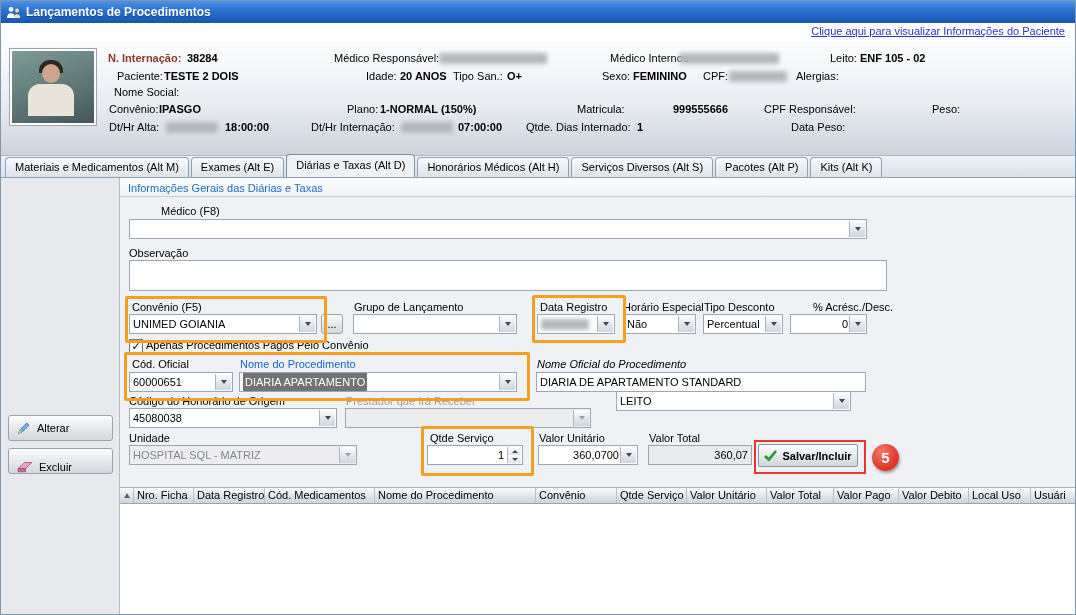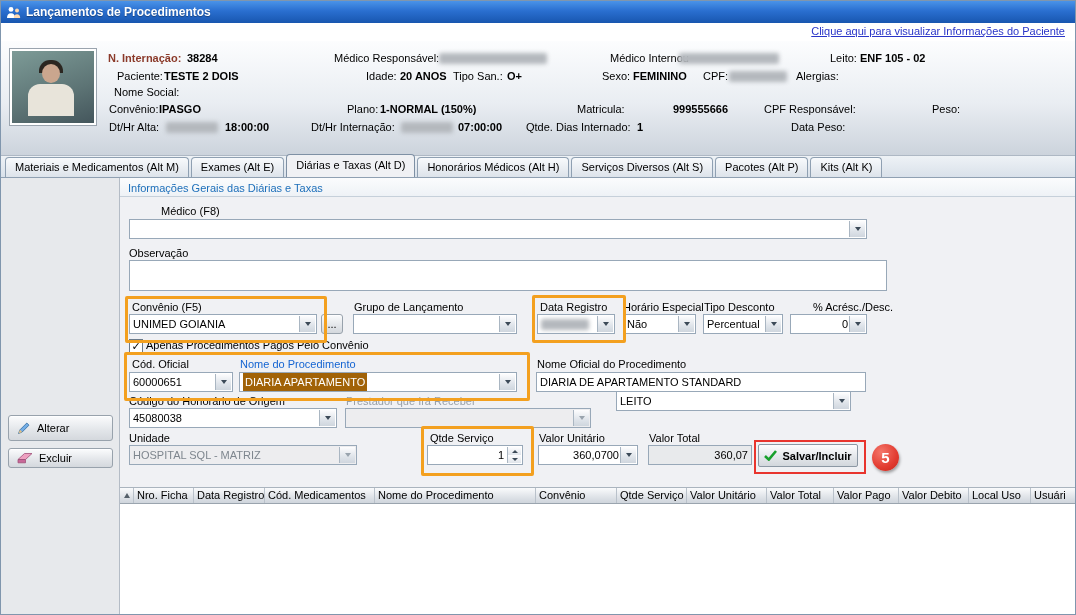--- a/index.html
+++ b/index.html
@@ -59,21 +59,21 @@
 
   .field,.combo{position:absolute;background:#fff;border:1px solid #98a8b8;box-sizing:border-box;
     display:flex;align-items:center;padding:0 3px;overflow:hidden;}
   .combo{padding-right:18px;}
   .arrow-btn{position:absolute;top:1px;right:1px;bottom:1px;width:15px;
     background:linear-gradient(#fdfdfe,#dfe4ea 60%,#cfd6de);border-left:1px solid #aab6c2;
     display:flex;align-items:center;justify-content:center;cursor:pointer;}
   .tri-down{width:0;height:0;border-left:3.5px solid transparent;border-right:3.5px solid transparent;border-top:4px solid #3c4a58;}
   .readonly{background:#ededef;color:#7e868e;}
   .sunken{background:#e8eaec;}
-  .sel{background:#a16207;color:#fff;padding:11px 2px;}
+  .sel{background:#737373;color:#fff;padding:11px 2px;}
   .right{justify-content:flex-end;}
 
   .spin{position:absolute;top:1px;right:1px;bottom:1px;width:14px;display:flex;flex-direction:column;}
   .spin div{flex:1;background:linear-gradient(#fdfdfe,#dfe4ea);border-left:1px solid #aab6c2;display:flex;align-items:center;justify-content:center;cursor:pointer;}
   .tri-up-s{width:0;height:0;border-left:3px solid transparent;border-right:3px solid transparent;border-bottom:3.5px solid #3c4a58;}
   .tri-dn-s{width:0;height:0;border-left:3px solid transparent;border-right:3px solid transparent;border-top:3.5px solid #3c4a58;}
 
   .checkbox{position:absolute;width:12px;height:12px;background:#fff;border:1px solid #6a7a8a;
     display:flex;align-items:center;justify-content:center;font-size:11px;font-weight:bold;line-height:10px;cursor:pointer;}
 
@@ -186,21 +186,21 @@
   <div class="sbtn" style="left:7px;top:414px;width:105px;height:26px;">
     <span style="display:flex;">
       <svg width="14" height="14" viewBox="0 0 14 14">
           <path d="M1.5 12.5 L3 8.8 L9.8 2 L12 4.2 L5.2 11 Z" fill="#74aee6" stroke="#2f6aa0" stroke-width="0.8"></path>
           <path d="M1.5 12.5 L3 8.8 L5.2 11 Z" fill="#e8c080"></path>
         </svg>
     </span>
     <span>Alterar</span>
   </div>
 
-  <div class="sbtn" style="left:7px;top:447px;width:105px;height:20px;">
+  <div class="sbtn" style="left:7px;top:447px;width:105px;height:26px;align-items:flex-end;">
     <span style="display:flex;">
       <svg width="16" height="12" viewBox="0 0 16 12">
           <path d="M1 7.5 L7.5 1.5 L15 1.5 L8.5 7.5 Z" fill="#eda0c0" stroke="#a05078" stroke-width="0.8"></path>
           <path d="M1 7.5 L8.5 7.5 L8.5 10.8 L1 10.8 Z" fill="#c86898" stroke="#a05078" stroke-width="0.8"></path>
         </svg>
     </span>
     <span>Excluir</span>
   </div>
 
   <div class="section-head"></div>
@@ -284,21 +284,21 @@
   </div>
 
   <span class="flbl blue" style="left:239px;top:357px;">Nome do Procedimento</span>
   <div class="combo" style="left:238px;top:371px;width:278px;height:20px;">
     <span class="sel">DIARIA APARTAMENTO</span>
     <span class="arrow-btn">
         <span class="tri-down"></span>
       </span>
   </div>
 
-  <span class="flbl" style="left:536px;top:357px;">Nome Oficial do Procedimento</span>
+  <span class="flbl" style="left:536px;top:357px;font-style:italic;">Nome Oficial do Procedimento</span>
   <div class="field" style="left:535px;top:371px;width:330px;height:20px;">
     <span>DIARIA DE APARTAMENTO STANDARD</span>
   </div>
 
   <span class="flbl" style="left:128px;top:394px;">Código do Honorário de Origem</span>
   <div class="combo" style="left:128px;top:407px;width:208px;height:20px;">
     <span>45080038</span>
     <span class="arrow-btn">
         <span class="tri-down"></span>
       </span>

